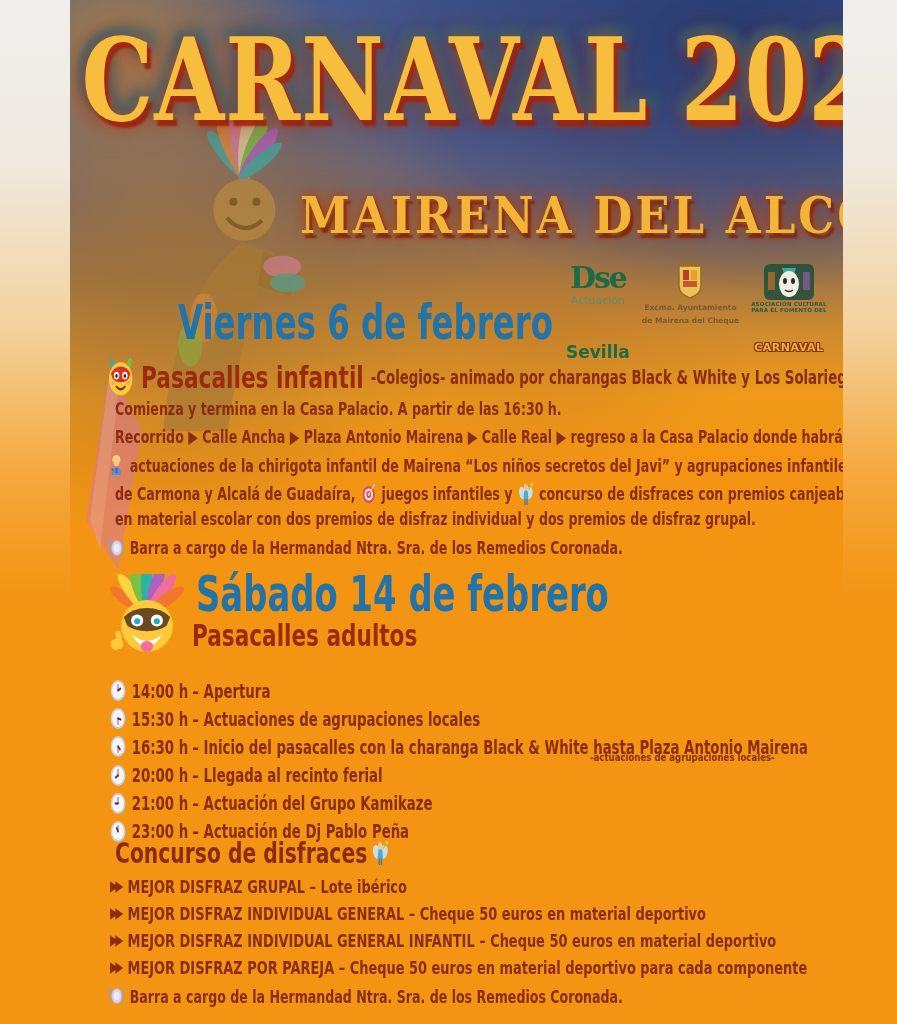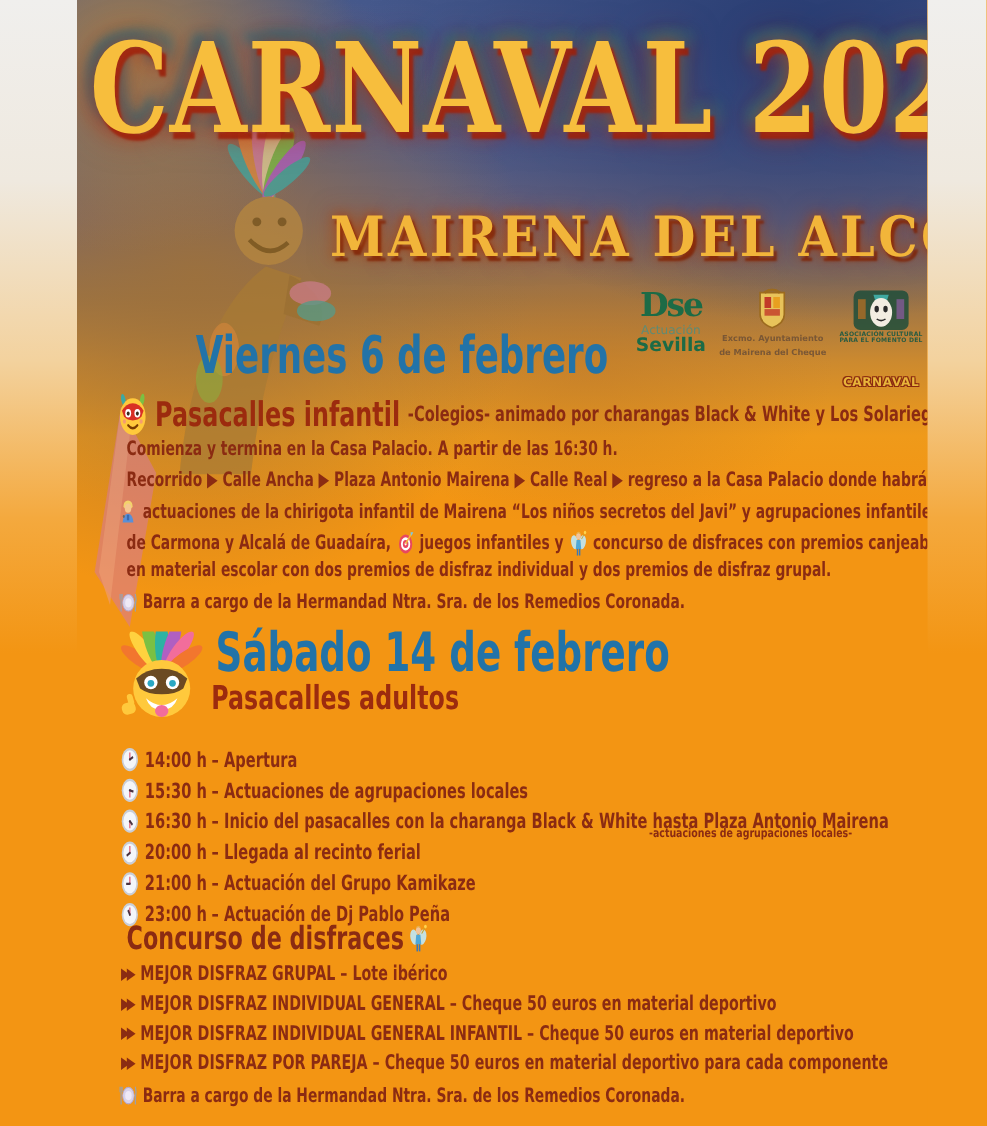--- a/index.html
+++ b/index.html
@@ -35,25 +35,25 @@
     transform:scaleY(1.22) scaleX(.97);transform-origin:center top;
     text-shadow:0 0 16px rgba(190,50,20,.95), 4px 5px 2px rgba(150,30,10,.9),
       -7px -5px 9px rgba(25,110,130,.85), 9px -7px 11px rgba(25,110,130,.75),
       0 0 30px rgba(170,40,20,.6);}
   .subtitle{position:absolute;left:230px;top:186px;width:520px;text-align:right;
     font-family:"DejaVu Serif", serif;font-weight:bold;font-size:45px;color:#F2B53A;
     letter-spacing:3px;white-space:nowrap;transform:scaleY(1.12);transform-origin:left top;
     text-shadow:0 0 10px rgba(170,60,10,.95), 3px 4px 2px rgba(120,30,5,.85), 0 0 22px rgba(180,70,10,.7);}
 
   
-  .logos{position:absolute;left:508px;top:262px;display:flex;gap:12px;align-items:flex-start;}
+  .logos{position:absolute;left:496px;top:262px;display:flex;gap:12px;align-items:flex-start;}
   .logo-block{display:flex;flex-direction:column;align-items:center;line-height:1.05;}
   .dse-symbol{font-family:"DejaVu Serif", serif;font-weight:bold;font-size:30px;color:#1c6b46;letter-spacing:-2px;}
   .dse-l1{font-size:11px;color:#5f8b74;margin-top:1px;}
-  .dse-l2{font-size:17px;font-weight:bold;color:#1c6b46;}
+  .dse-l2{font-size:17px;font-weight:bold;color:#1c6b46;margin-top:38px;}
   .ayto-caption,.carn-caption{font-size:7.5px;color:#7a5735;text-align:center;line-height:1.3;margin-top:3px;font-weight:bold;}
   .carn-top{font-size:5.5px;color:#2a5c42;font-weight:bold;letter-spacing:.2px;}
   .carn-name{font-size:11px;font-weight:bold;color:#e8b53a;letter-spacing:.5px;
     text-shadow:1px 1px 0 #8a2a10,-1px 1px 0 #8a2a10,1px -1px 0 #8a2a10,-1px -1px 0 #8a2a10;margin-top:28px;}
 
   
   .sq{display:inline-flex;align-items:center;white-space:nowrap;
       transform:scaleX(.70);transform-origin:left center;}
 
   .day-heading{position:absolute;font-weight:bold;color:#2273A8;white-space:nowrap;

